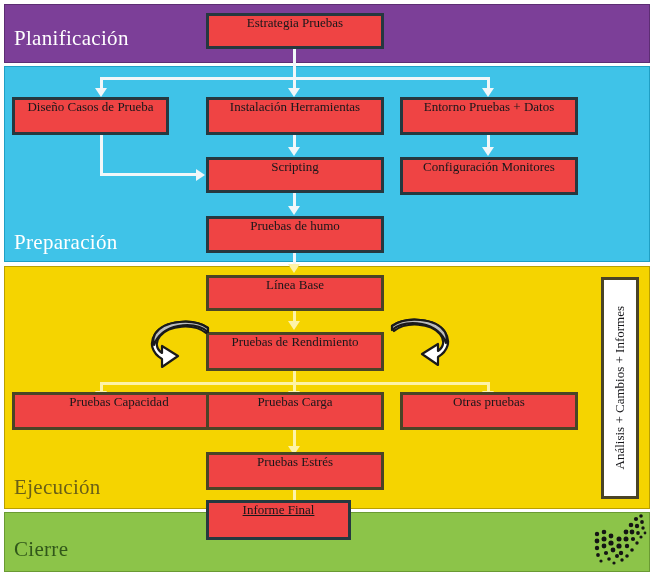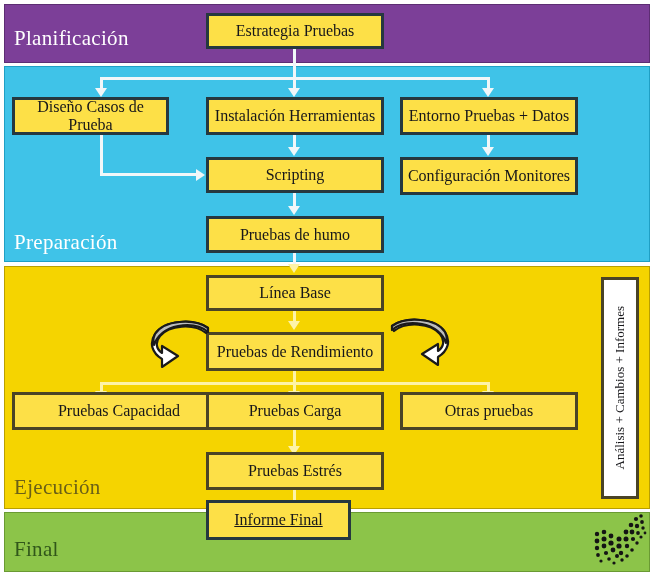--- a/index.html
+++ b/index.html
@@ -61,26 +61,26 @@
   }
   .label-planificacion { top: 28px;  color: #ffffff; }
   .label-preparacion   { top: 232px; color: #ffffff; }
   .label-ejecucion     { top: 477px; color: #6b6016; }
   .label-cierre        { top: 539px; color: #31571a; }
 
   
   .node {
     position: absolute;
     box-sizing: border-box;
-    background: #fde047;
+    background: #ef4444;
     display: flex;
-    align-items: center;
+    align-items: flex-start;
     justify-content: center;
     text-align: center;
-    font-size: 16px;
+    font-size: 13px;
     line-height: 1.12;
     color: #17171a;
     z-index: 6;
   }
   .node-dark  { border: 3px solid #26383f; }
   .node-olive { border: 3px solid #4a4426; }
   .node span { display: block; padding: 0 4px; }
 
   
   .conn {
@@ -164,21 +164,21 @@
 <div id="diagram">
 
   <div class="band band-planificacion"></div>
   <div class="band band-preparacion"></div>
   <div class="band band-ejecucion"></div>
   <div class="band band-cierre"></div>
 
   <div class="band-label label-planificacion">Planificación</div>
   <div class="band-label label-preparacion">Preparación</div>
   <div class="band-label label-ejecucion">Ejecución</div>
-  <div class="band-label label-cierre">Final</div>
+  <div class="band-label label-cierre">Cierre</div>
 
   <div class="conn v-line c-white" style="left:293px; top:48px; height:32px;"></div>
 
   <div class="conn h-line c-white" style="left:100px; top:77px; width:390px;"></div>
 
   <div class="conn v-line c-white" style="left:100px; top:77px; height:12px;"></div>
   <div class="arrow-head arrow-down-white" style="left:95px; top:88px;"></div>
 
   <div class="conn v-line c-white" style="left:293px; top:77px; height:12px;"></div>
   <div class="arrow-head arrow-down-white" style="left:288px; top:88px;"></div>

